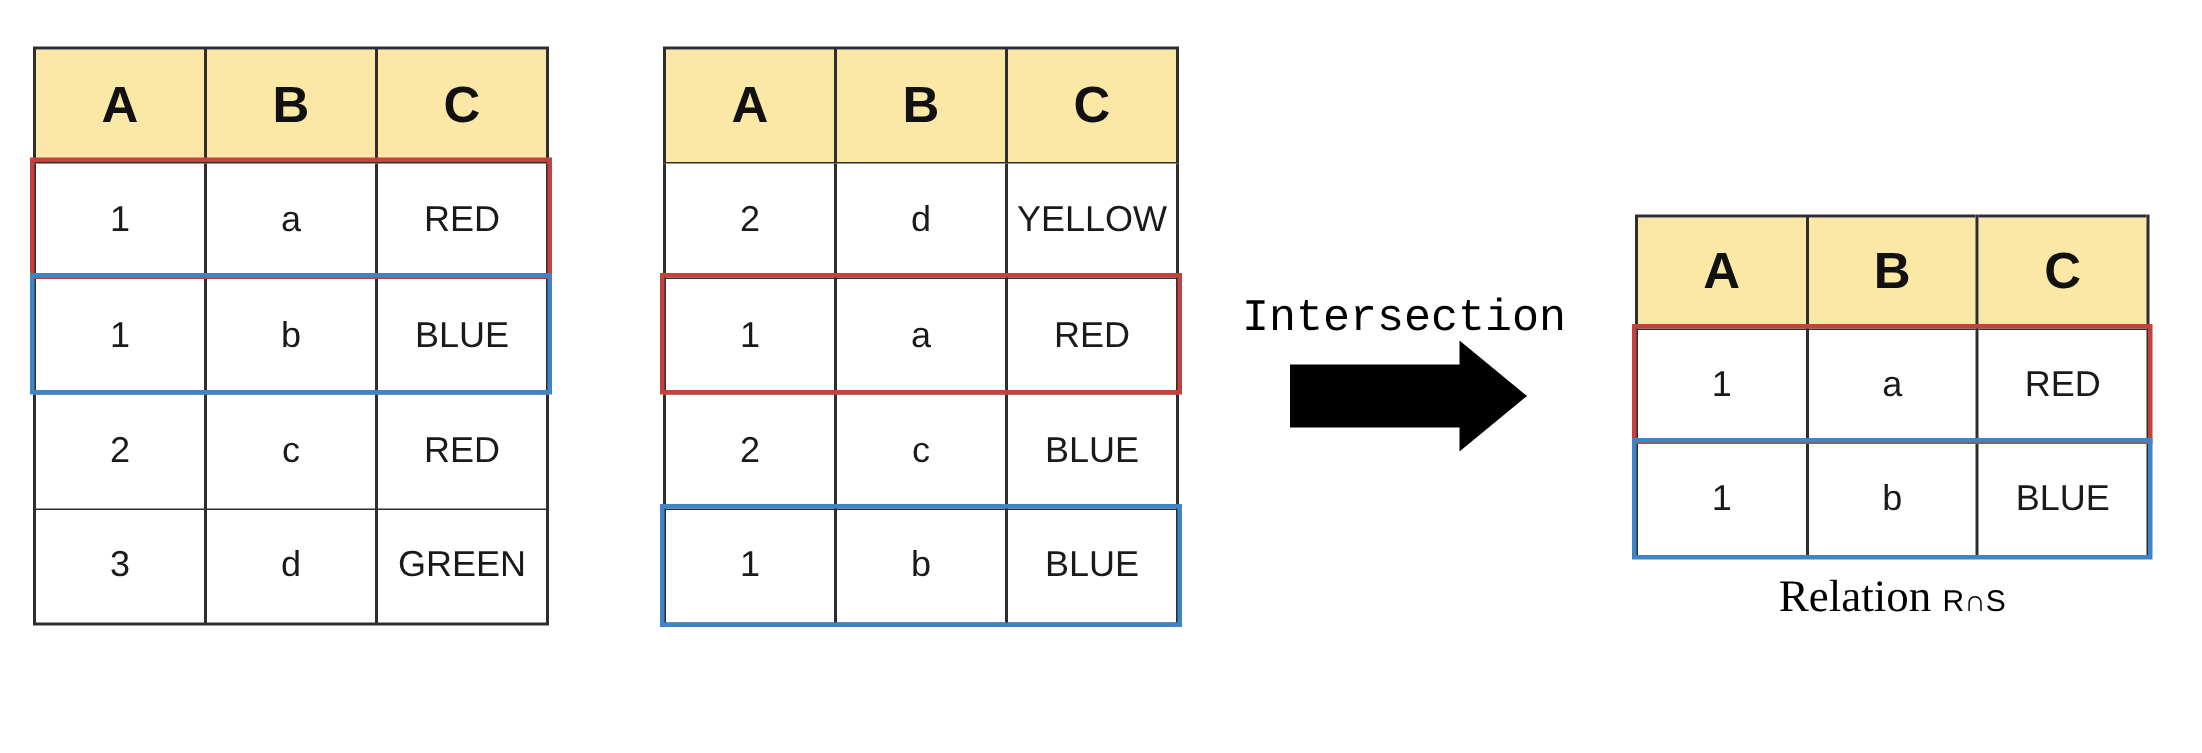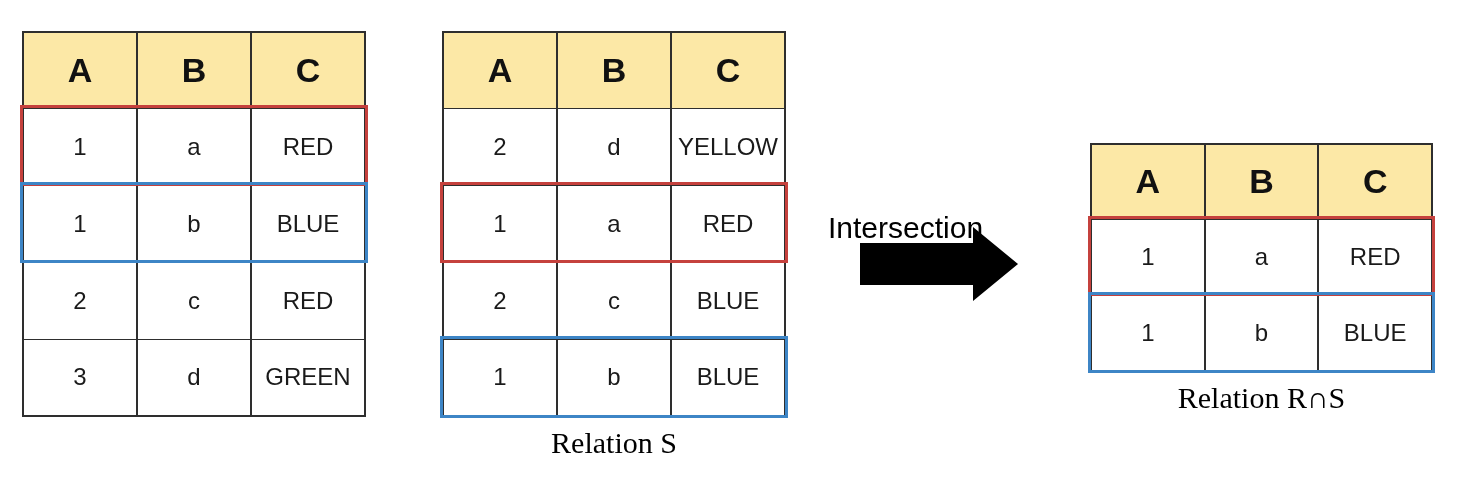--- a/index.html
+++ b/index.html
@@ -56,36 +56,35 @@
   .hl-blue { border-color: #3D85C6; }
   .caption {
     margin-top: 9px;
     text-align: center;
     font-family: "Liberation Serif", serif;
     font-size: 30px;
     color: #000000;
     white-space: nowrap;
   }
   .caption .sym {
-    font-family: Liberation Serif, serif;
-    font-size: 30px;
+    font-family: Liberation Sans, sans-serif;
+    font-size: 20px;
   }
   .op-wrap {
     position: absolute;
     left: 828px;
     top: 196px;
     width: 200px;
     height: 112px;
   }
   .op-label {
-    font-family: Liberation Sans, sans-serif;
+    font-family: Liberation Mono, monospace;
     font-size: 30px;
     color: #000000;
     white-space: nowrap;
-    margin-top: 15px;
   }
   .op-arrow {
     position: absolute;
     left: 32px;
     top: 31px;
     display: block;
   }
 </style>
 </head>
 <body>
@@ -151,21 +150,20 @@
       </tr>
       <tr>
         <td>1</td>
         <td>b</td>
         <td>BLUE</td>
       </tr>
     </tbody>
       </table>
     <div class="hl hl-red" style="left:-2px; top:151px; width:348px; height:81px;"></div>
     <div class="hl hl-blue" style="left:-2px; top:305px; width:348px; height:82px;"></div>
-    <div class="caption"><span>Relation </span><span class="sym">S</span></div>
   </div>
 
   <div class="op-wrap">
     <div class="op-label">Intersection</div>
     <svg class="op-arrow" width="158" height="74" viewBox="0 0 158 74">
       <polygon points="0,16 113,16 113,0 158,37 113,74 113,58 0,58" fill="#000000"></polygon>
     </svg>
   </div>
 
   <div class="tbl-wrap w343" style="left:1090px; top:143px;">

